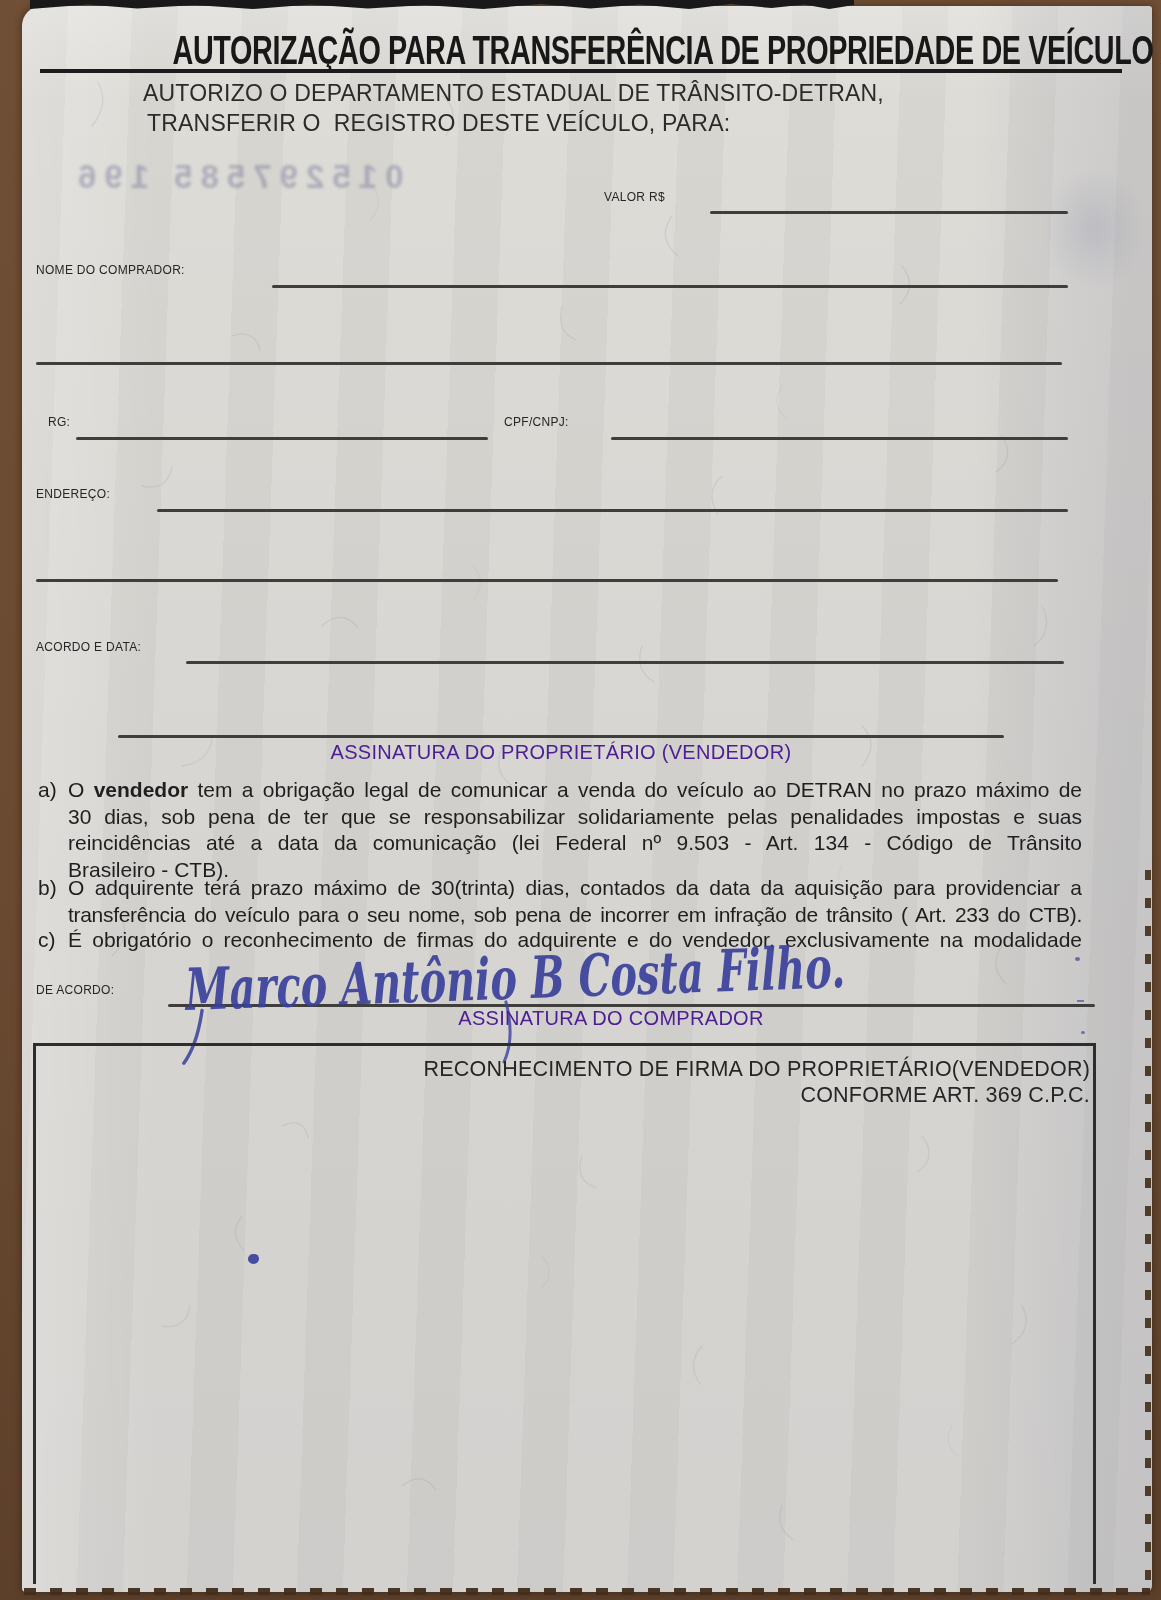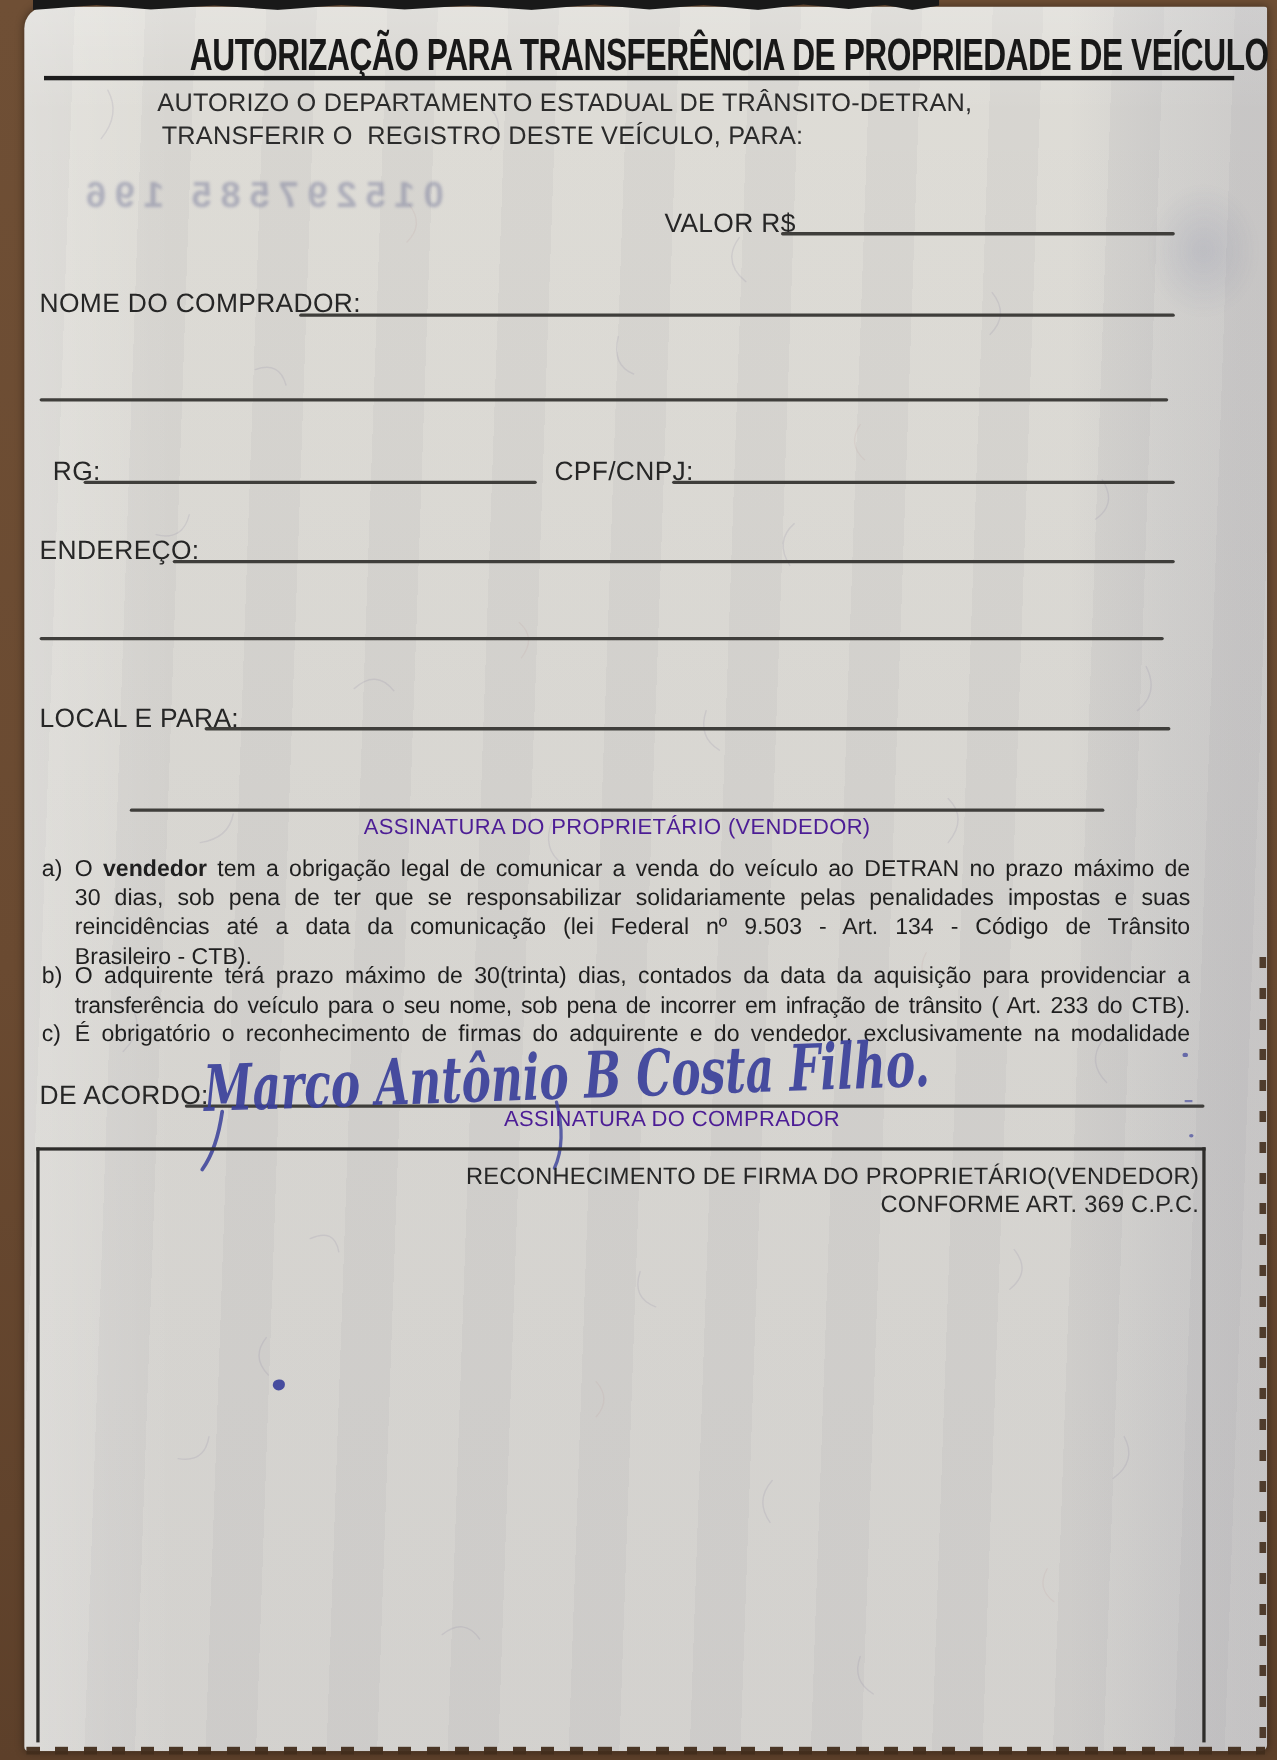--- a/index.html
+++ b/index.html
@@ -15,21 +15,21 @@
     background-image:
       linear-gradient(90deg, rgba(255,255,255,.20) 0%, rgba(255,255,255,0) 12%),
       linear-gradient(90deg, rgba(0,0,0,0) 84%, rgba(110,115,140,.10) 92%, rgba(120,120,140,.16) 98%),
       linear-gradient(180deg, rgba(255,255,255,.22) 0%, rgba(255,255,255,0) 6%, rgba(90,90,110,.05) 55%, rgba(120,120,140,.10) 100%),
       repeating-linear-gradient(92deg, rgba(150,150,168,.06) 0 46px, rgba(255,255,255,.07) 46px 110px);
     border-top-left-radius:20px;border-top-right-radius:3px;
     border-bottom-left-radius:4px;border-bottom-right-radius:6px;
     box-shadow:0 0 8px rgba(0,0,0,.4);
   }
   .abs{position:absolute;}
-  .lbl{font-size:24px;color:#262626;letter-spacing:.3px;white-space:nowrap;}
+  .lbl{font-size:12px;color:#262626;letter-spacing:.3px;white-space:nowrap;}
   .fline{height:3px;background:#3f3e3b;border-radius:2px;}
   .caption{font-size:20px;color:#4c1d95;text-align:center;letter-spacing:.3px;}
   .title-wrap{left:40px;top:26px;width:1082px;text-align:center;}
   .title-text{
     display:inline-block;font-size:36px;font-weight:bold;color:#181818;
     white-space:nowrap;letter-spacing:-0.5px;
     transform:scale(0.80,1.14);transform-origin:center top;
   }
   .title-underline{left:40px;top:69px;width:1082px;height:4px;background:#1c1c1c;}
   .subtitle{font-size:23px;color:#2b2b2b;white-space:pre;letter-spacing:.2px;}
@@ -140,21 +140,21 @@
 <div class="abs lbl" style="left:86px;top:413px;"></div>
 <div class="abs lbl" style="left:504px;top:415px;text-align:right;">CPF/CNPJ:</div>
 <div class="abs fline" style="left:611px;top:437px;width:457px;"></div>
 <div class="abs lbl" style="left:621px;top:413px;"></div>
 
 <div class="abs lbl" style="left:36px;top:487px;">ENDEREÇO:</div>
 <div class="abs fline" style="left:157px;top:509px;width:911px;"></div>
 <div class="abs lbl" style="left:167px;top:485px;"></div>
 <div class="abs fline" style="left:36px;top:579px;width:1022px;"></div>
 
-<div class="abs lbl" style="left:36px;top:640px;">LOCAL E PARA:</div>
+<div class="abs lbl" style="left:36px;top:640px;">ACORDO E DATA:</div>
 <div class="abs fline" style="left:186px;top:661px;width:878px;"></div>
 <div class="abs lbl" style="left:196px;top:638px;"></div>
 
 <div class="abs fline" style="left:118px;top:735px;width:886px;"></div>
 <div class="abs caption" style="left:118px;top:741px;width:886px;">ASSINATURA DO PROPRIETÁRIO (VENDEDOR)</div>
 
 <div class="abs clause" style="left:38px;top:777px;width:1044px;">
   <span class="marker">a)</span>
   <span class="body">
     <span class="jline" style="display:block;"><span>O </span><span class="bold">vendedor</span><span> tem a obrigação legal de comunicar a venda do veículo ao DETRAN no prazo máximo de</span></span>

